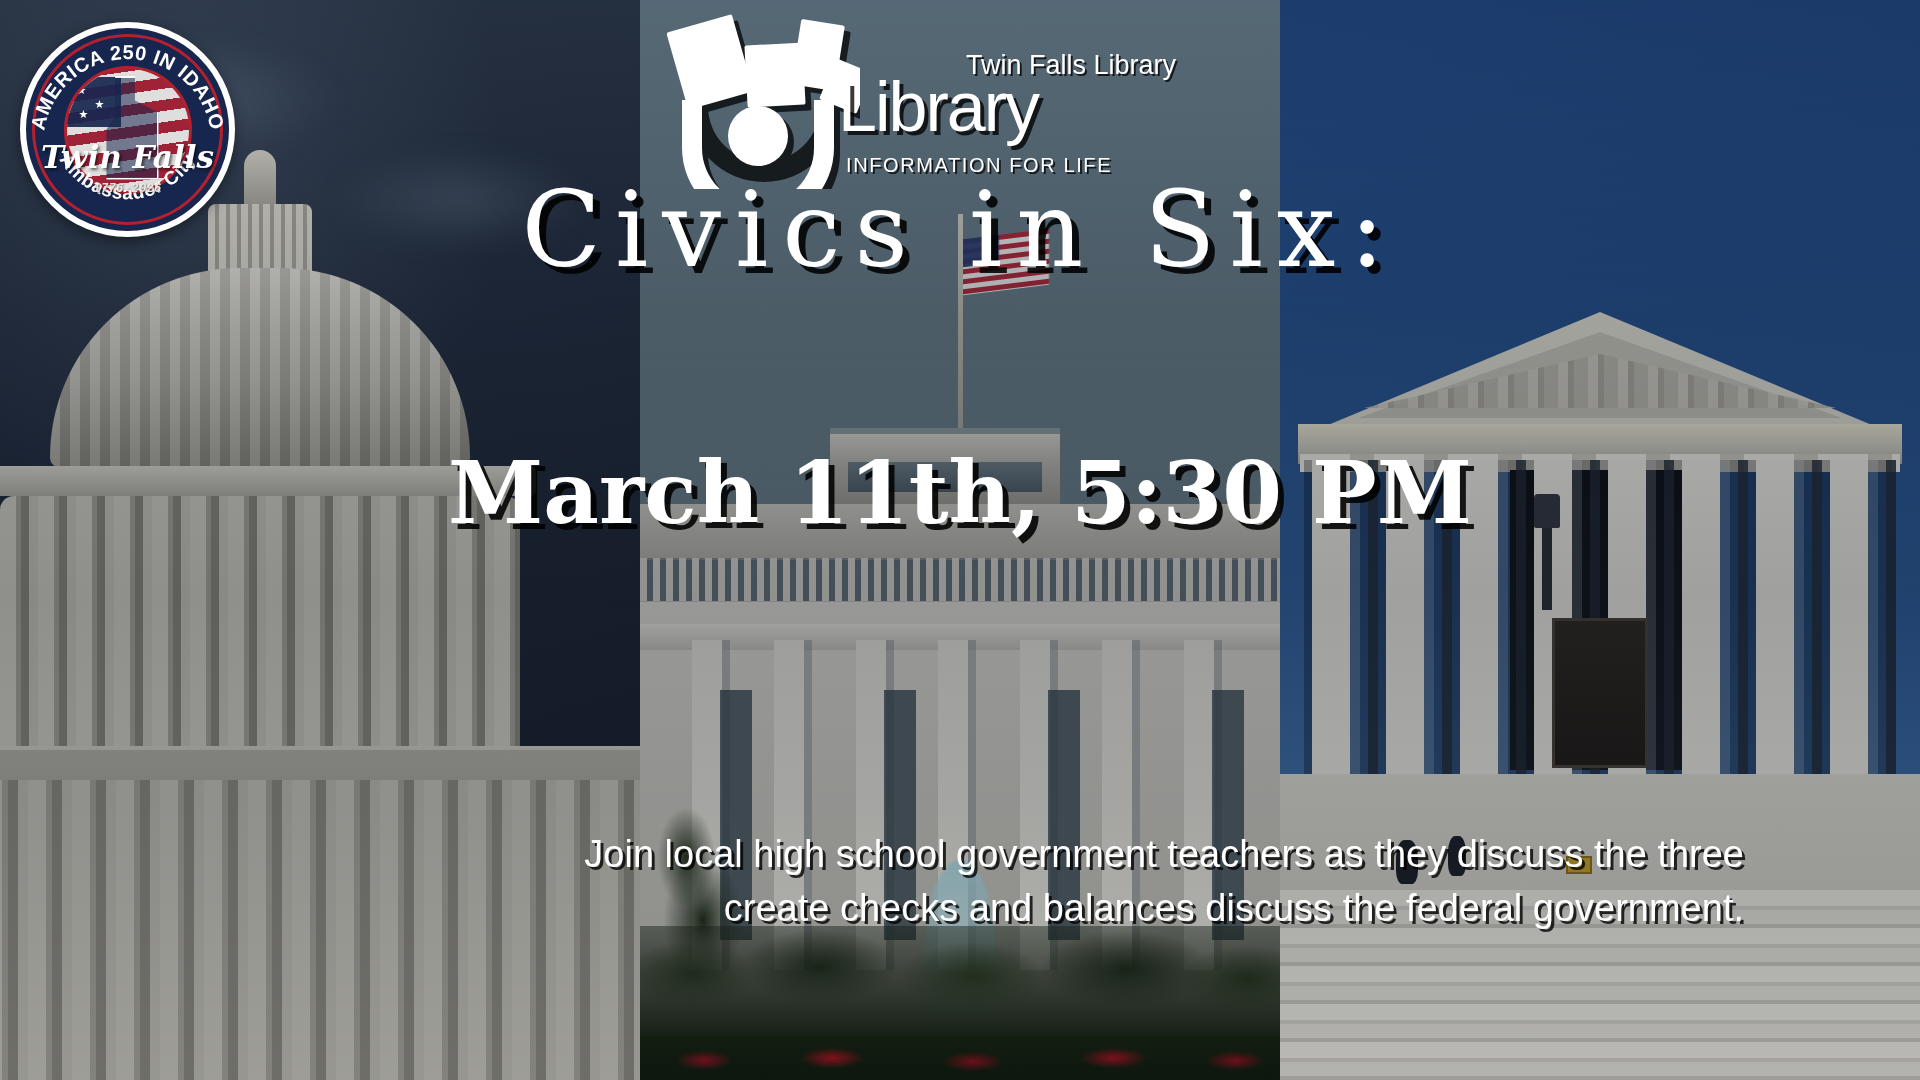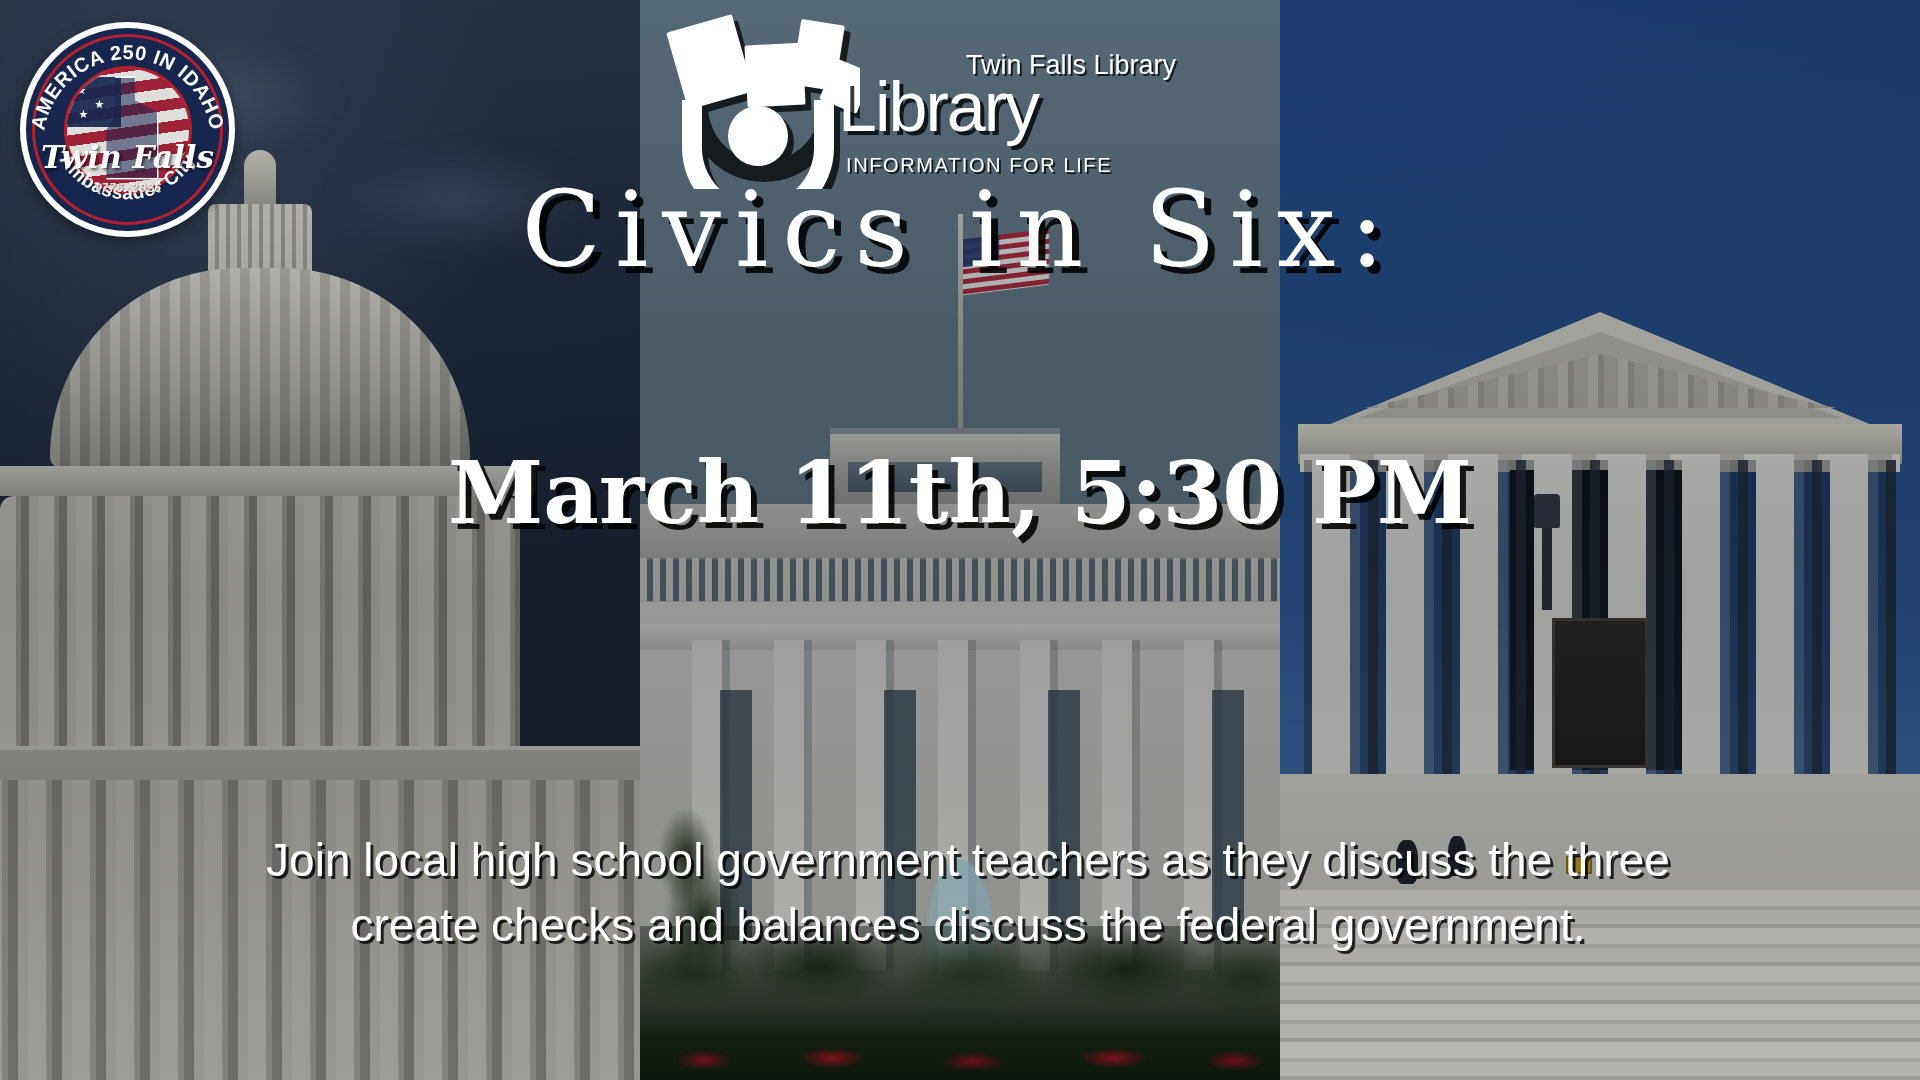--- a/index.html
+++ b/index.html
@@ -404,25 +404,25 @@
     position:absolute; left:0; right:0; top:450px;
     text-align:center;
     color:#ffffff;
     font-family:"DejaVu Serif", serif;
     font-size:86px; line-height:1; font-weight:bold;
     text-shadow:6px 6px 0 rgba(0,0,0,.88);
     white-space:nowrap;
   }
 
   .body-copy {
-    position:absolute; left:198px; width:1540px; top:828px;
-    text-align:center;
+    position:absolute; left:204px; width:1540px; top:828px;
+    text-align:right;
     color:#ffffff;
     font-family:"Liberation Sans", sans-serif;
-    font-size:46px; line-height:1.42; font-weight:normal;
+    font-size:38px; line-height:1.42; font-weight:normal;
     text-shadow:3px 3px 0 rgba(0,0,0,.80);
   }
   .body-copy .ln { display:block; }
 </style>
 </head>
 <body>
 
 <div id="poster">
 
   <div class="panels">

